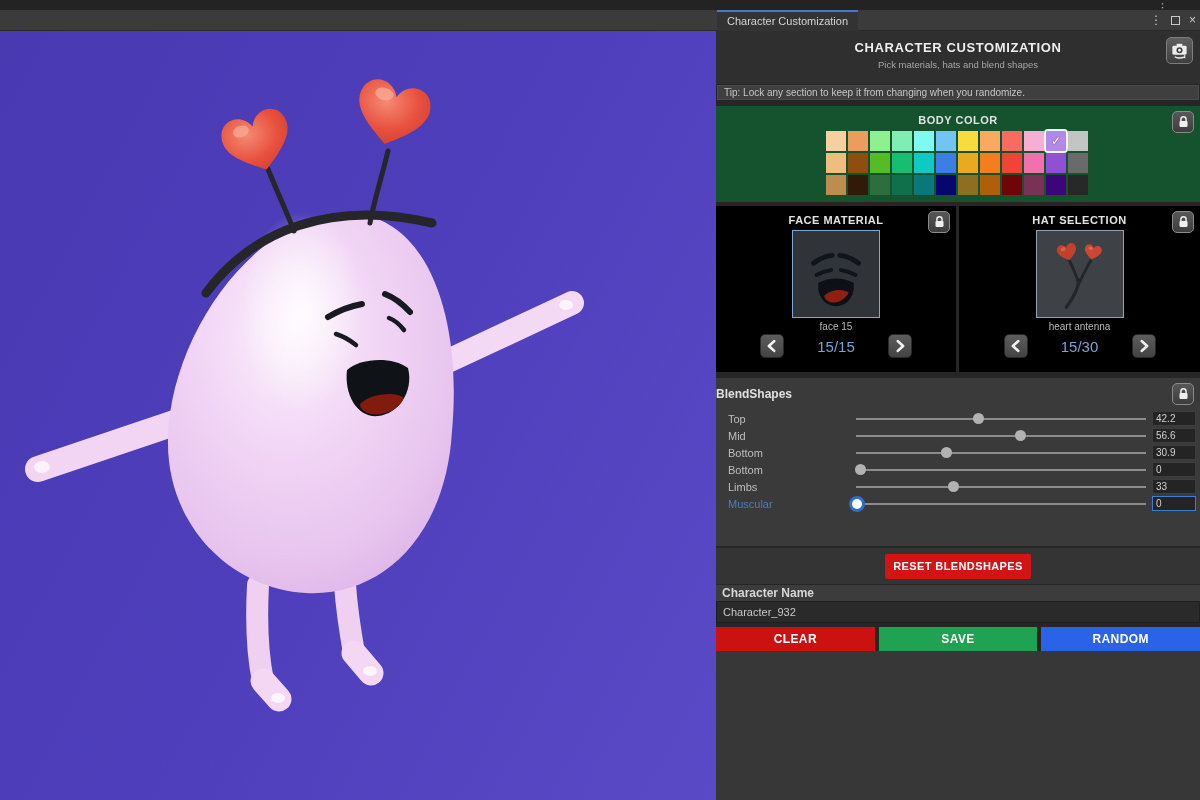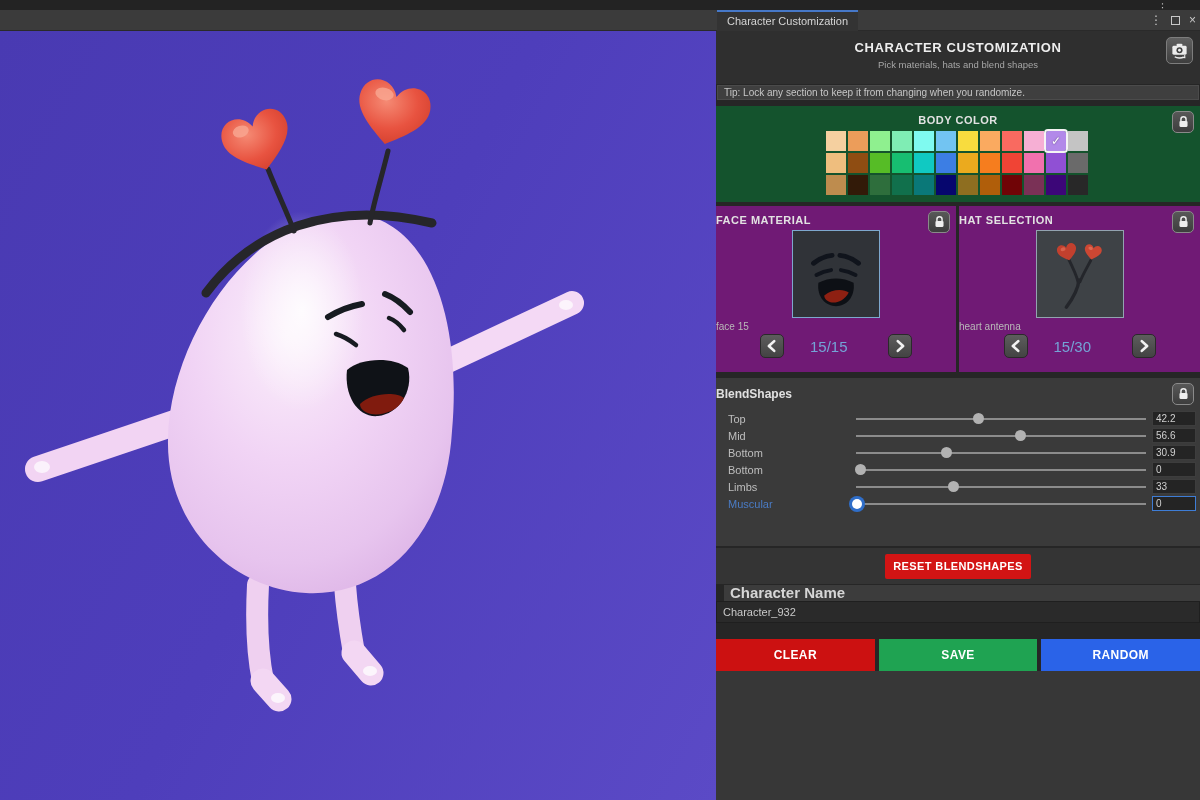--- a/index.html
+++ b/index.html
@@ -34,21 +34,21 @@
   .sec-body{flex:none;position:relative;height:96px;background:#14532d;margin-bottom:4px;text-align:center;}
   .sec-title{padding-top:8px;font-size:11px;font-weight:bold;letter-spacing:.5px;color:#e2e2e2;}
   .lock-btn{position:absolute;right:6px;top:5px;width:22px;height:22px;border-radius:5px;border:1px solid #8a8a8a;
     background:linear-gradient(#585858,#3d3d3d);display:flex;align-items:center;justify-content:center;padding:0;cursor:pointer;}
   .swatch-grid{width:264px;margin:5px auto 0;display:grid;grid-template-columns:repeat(12,20px);gap:2px;}
   .swatch{width:20px;height:20px;cursor:pointer;position:relative;}
   .swatch.sel{outline:2px solid #f4f4f4;border-radius:2px;}
   .swatch.sel span{position:absolute;inset:0;color:#fff;font-size:12px;line-height:20px;text-align:center;text-shadow:0 0 2px rgba(0,0,0,.5);}
 
   .duo{flex:none;height:166px;display:flex;margin-bottom:6px;}
-  .half{position:relative;background:#701a75;height:100%;text-align:left;}
+  .half{position:relative;background:#000000;height:100%;text-align:center;}
   .half.left{width:240px;margin-right:3px;}
   .half.right{flex:1;}
   .preview{width:88px;height:88px;margin:4px auto 0;}
   .preview svg{display:block;}
   .pv-face{border:1px solid #7ea8ce;}
   .pv-hat{border:1px solid #93a3b0;}
   .item-label{margin-top:3px;font-size:10px;color:#b9b9b9;}
   .nav-row{margin-top:2px;display:flex;align-items:center;justify-content:center;gap:26px;}
   .arrow-btn{width:24px;height:24px;border-radius:5px;border:1px solid #2a2a2a;background:linear-gradient(#5d5d5d,#434343);
     display:flex;align-items:center;justify-content:center;padding:0;cursor:pointer;}
@@ -63,24 +63,24 @@
   .track{position:relative;flex:1;height:11px;margin-right:6px;}
   .track::before{content:"";position:absolute;left:0;right:0;top:5px;height:2px;background:#8c8c8c;}
   .thumb{position:absolute;top:0;width:11px;height:11px;border-radius:50%;background:#b2b2b2;}
   .thumb.active{background:#ffffff;box-shadow:0 0 0 3px #2f6ec9;width:10px;height:10px;top:.5px;}
   .vbox{width:44px;height:15px;background:#242424;border:1px solid #3d3d3d;color:#d0d0d0;font-size:10px;padding:0 0 0 3px;}
   .vbox.active{border-color:#3e7dd6;}
 
   .reset-strip{flex:none;height:38px;background:#343434;border-top:2px solid #262626;display:flex;align-items:center;justify-content:center;}
   .reset-btn{width:146px;height:25px;background:#d31414;color:#fff;font-size:11px;font-weight:bold;border:none;border-radius:2px;
     letter-spacing:.4px;cursor:pointer;}
-  .name-label{flex:none;height:17px;background:#3c3c3c;border-top:1px solid #262626;font-size:15px;font-weight:bold;
-    color:#d6d6d6;line-height:16px;padding-left:6px;margin-left:8px;}
+  .name-label{flex:none;height:17px;background:#3c3c3c;border-top:1px solid #262626;font-size:12px;font-weight:bold;
+    color:#d6d6d6;line-height:16px;padding-left:6px;}
   .name-input{flex:none;height:22px;background:#2a2a2a;border:1px solid #1f1f1f;color:#c9c9c9;font-size:11px;padding-left:6px;width:100%;}
-  .actions{flex:none;height:32px;display:flex;gap:4px;margin-top:16px;}
+  .actions{flex:none;height:24px;display:flex;gap:4px;margin-top:4px;}
   .action-btn{flex:1;border:none;color:#fff;font-size:12px;font-weight:bold;letter-spacing:.4px;cursor:pointer;}
   .fill{flex:1;background:#373737;}
 </style>
 </head>
 <body>
 
 <div class="stage">
 
   <div class="top-strip">
     <span>⋮</span>

